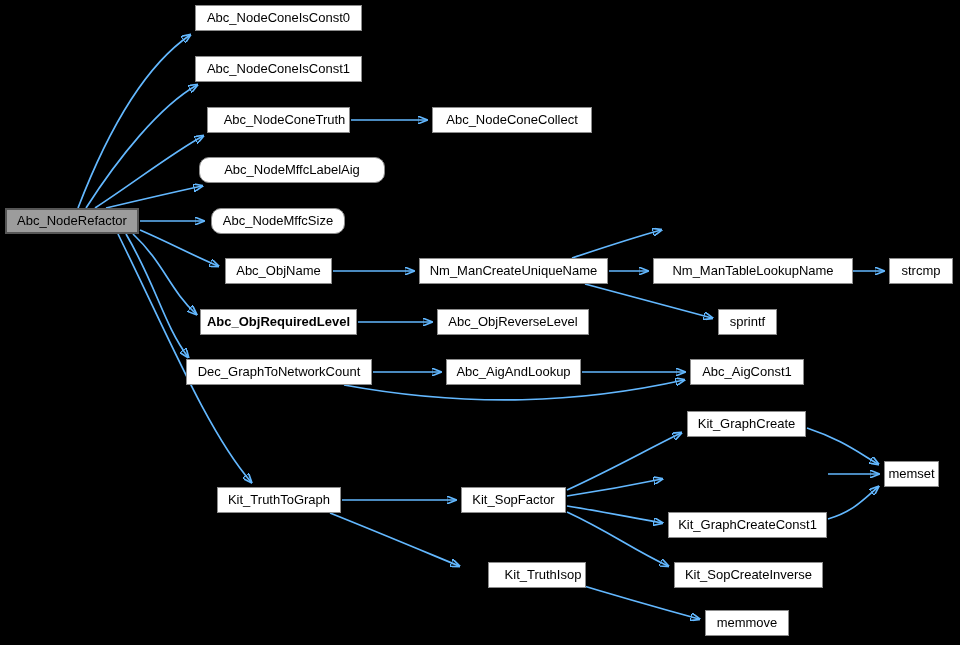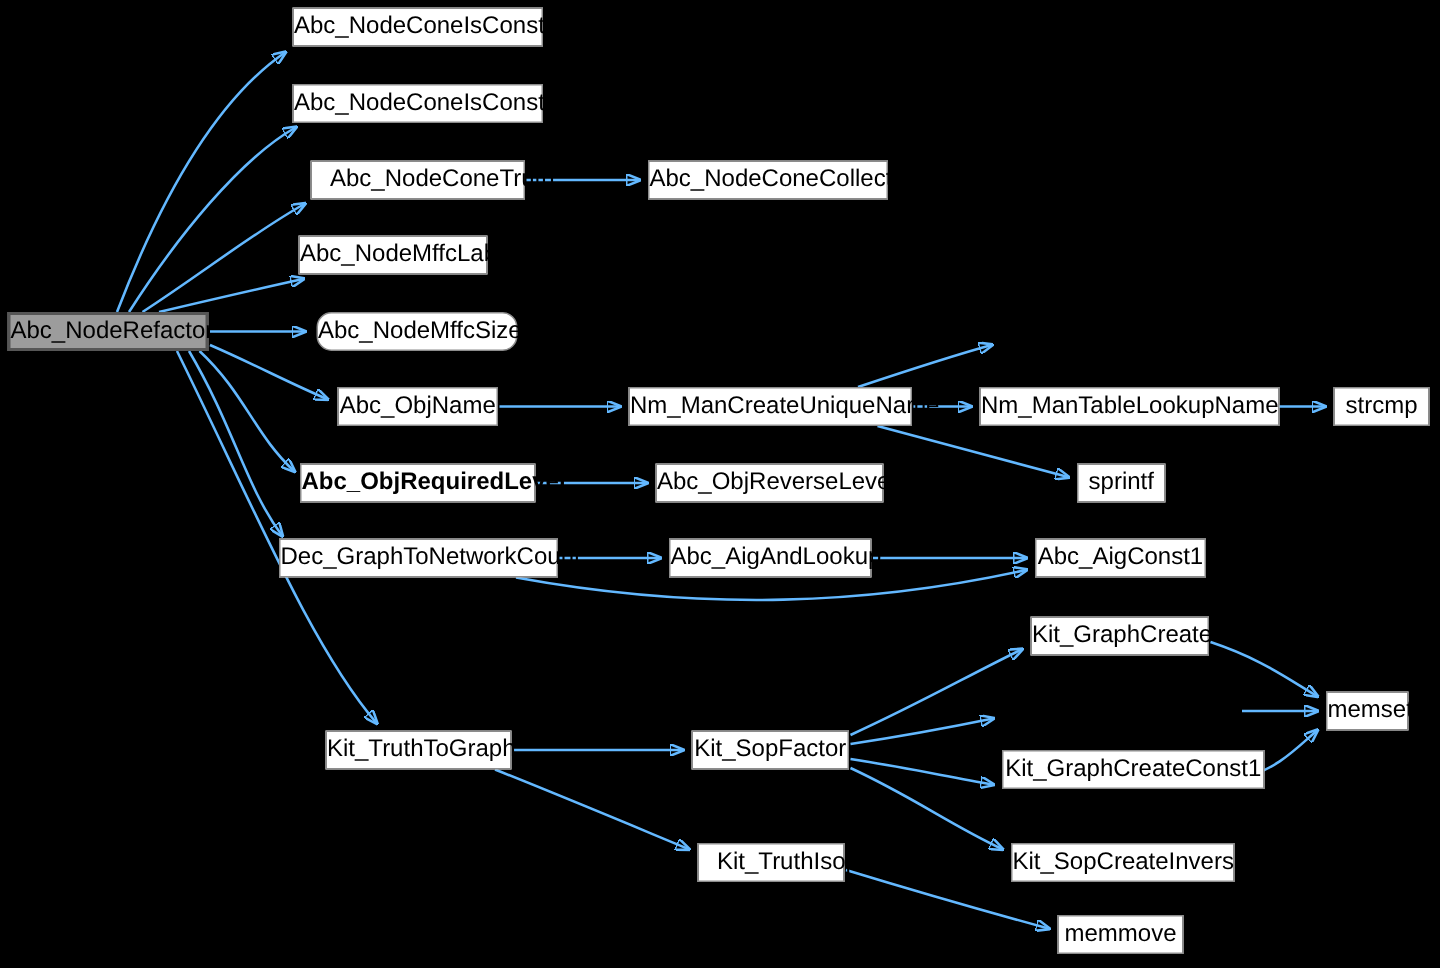--- a/index.html
+++ b/index.html
@@ -28,21 +28,21 @@
     stroke: #63b8ff;
     stroke-width: 1.7;
   }
   .node {
     position: absolute;
     box-sizing: border-box;
     height: 26px;
     background: #ffffff;
     border: 1px solid #8c8c8c;
     color: #000000;
-    font-size: 16px;
+    font-size: 13px;
     line-height: 24px;
     text-align: center;
     white-space: nowrap;
     cursor: pointer;
   }
   .node.root {
     background: #9c9c9c;
     border: 2px solid #565656;
     line-height: 22px;
     cursor: default;
@@ -83,31 +83,31 @@
     <path d="M567,490 C615,468 646,450 681,433" marker-end="url(#arrow)"></path>
     <path d="M567,496 C600,491 628,486 662,479" marker-end="url(#arrow)"></path>
     <path d="M567,506 C600,511 628,517 662,523" marker-end="url(#arrow)"></path>
     <path d="M567,512 C610,532 632,549 668,566" marker-end="url(#arrow)"></path>
     <path d="M807,428 C840,439 856,451 878,464" marker-end="url(#arrow)"></path>
     <path d="M828,474 L878,474" marker-end="url(#arrow)"></path>
     <path d="M828,519 C852,512 862,501 878,487" marker-end="url(#arrow)"></path>
     <path d="M564,580 C610,594 655,607 699,619" marker-end="url(#arrow)"></path>
   </svg>
 
-  <div class="node root" style="left:5px; top:208px; width:134px;text-align:right;">Abc_NodeRefactor</div>
+  <div class="node root" style="left:5px; top:208px; width:134px;">Abc_NodeRefactor</div>
 
   <div class="node" style="left:195px; top:5px; width:167px;">Abc_NodeConeIsConst0</div>
 
   <div class="node" style="left:195px; top:56px; width:167px;">Abc_NodeConeIsConst1</div>
 
   <div class="node" style="left:207px; top:107px; width:143px;padding-left:12px;">Abc_NodeConeTruth</div>
 
   <div class="node" style="left:432px; top:107px; width:160px;">Abc_NodeConeCollect</div>
 
-  <div class="node" style="left:199px; top:157px; width:126px;">Abc_NodeMffcLabelAig</div>
+  <div class="node" style="left:199px; top:157px; width:186px;border-radius:10px;">Abc_NodeMffcLabelAig</div>
 
   <div class="node" style="left:211px; top:208px; width:134px;border-radius:10px;">Abc_NodeMffcSize</div>
 
   <div class="node" style="left:419px; top:258px; width:189px;">Nm_ManCreateUniqueName</div>
 
   <div class="node" style="left:225px; top:258px; width:107px;">Abc_ObjName</div>
 
 
   <div class="node" style="left:653px; top:258px; width:200px;">Nm_ManTableLookupName</div>
 
@@ -125,23 +125,23 @@
 
   <div class="node" style="left:690px; top:359px; width:114px;">Abc_AigConst1</div>
 
   <div class="node" style="left:217px; top:487px; width:124px;">Kit_TruthToGraph</div>
 
   <div class="node" style="left:461px; top:487px; width:105px;">Kit_SopFactor</div>
 
   <div class="node" style="left:687px; top:411px; width:119px;">Kit_GraphCreate</div>
 
 
-  <div class="node" style="left:668px; top:500px; width:175px;">Kit_GraphCreateConst1</div>
+  <div class="node" style="left:668px; top:512px; width:159px;">Kit_GraphCreateConst1</div>
 
   <div class="node" style="left:884px; top:461px; width:55px;">memset</div>
 
   <div class="node" style="left:674px; top:562px; width:149px;">Kit_SopCreateInverse</div>
 
-  <div class="node" style="left:465px; top:562px; width:98px;padding-left:12px;">Kit_TruthIsop</div>
+  <div class="node" style="left:488px; top:562px; width:98px;padding-left:12px;">Kit_TruthIsop</div>
 
   <div class="node" style="left:705px; top:610px; width:84px;">memmove</div>
 
 </div>
 
 </body></html>

